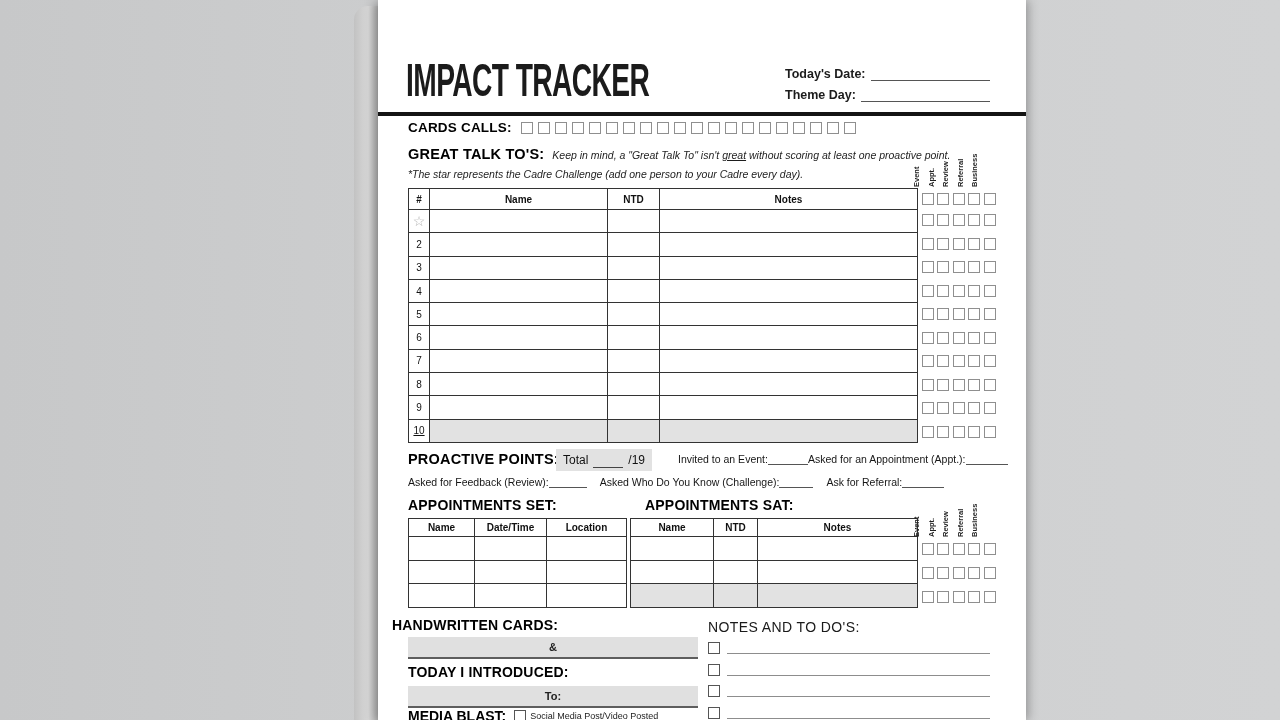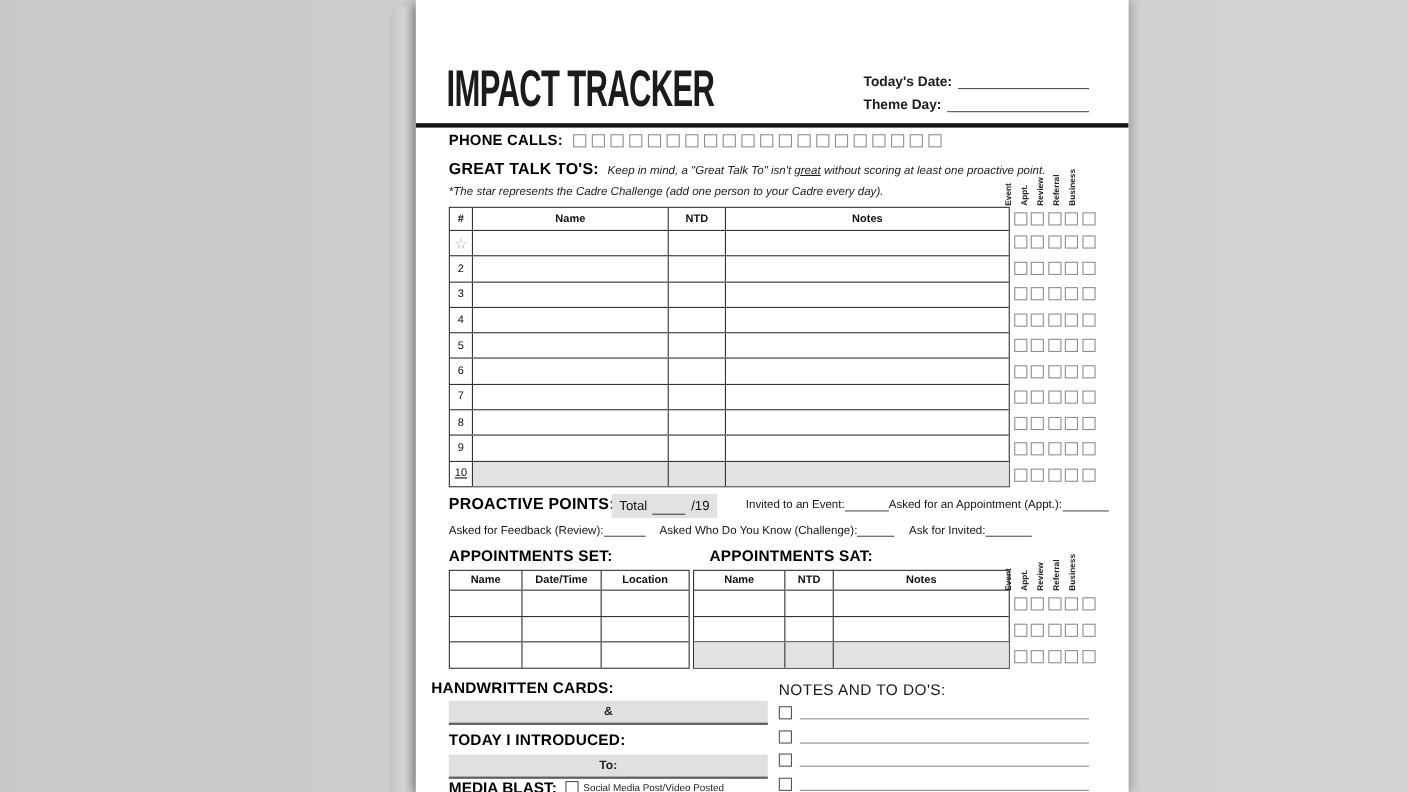--- a/index.html
+++ b/index.html
@@ -86,21 +86,21 @@
       <span class="blank"></span>
     </div>
     <div class="abs hdr-field" style="top:87px">
       <span class="lbl">Theme Day:</span>
       <span class="blank"></span>
     </div>
 
     <div class="abs" id="divider"></div>
 
     <div class="abs" id="phone-row">
-      <span class="lbl">PHONE CALLS:</span>
+      <span class="lbl">CARDS CALLS:</span>
       <span id="phone-boxes">
           <span class="cb"></span>
           <span class="cb"></span>
           <span class="cb"></span>
           <span class="cb"></span>
           <span class="cb"></span>
           <span class="cb"></span>
           <span class="cb"></span>
           <span class="cb"></span>
           <span class="cb"></span>
@@ -235,21 +235,21 @@
     <div class="abs pp-line" id="pp-line2">
         <div class="pp-item">
           <span class="lbl">Asked for Feedback (Review):</span>
           <span class="blank" style="width: 38px;"></span>
         </div>
         <div class="pp-item">
           <span class="lbl">Asked Who Do You Know (Challenge):</span>
           <span class="blank" style="width: 34px;"></span>
         </div>
         <div class="pp-item">
-          <span class="lbl">Ask for Invited:</span>
+          <span class="lbl">Ask for Referral:</span>
           <span class="blank" style="width: 42px;"></span>
         </div>
       </div>
 
     <div class="abs sec-head" style="left:30px;top:497px">APPOINTMENTS SET:</div>
     <div class="abs sec-head" style="left:267px;top:497px">APPOINTMENTS SAT:</div>
 
     <div class="tbl" id="set-table" style="left:30px;top:518px;width:219px;height:90px;">
         <div class="trow" style="height: 17px;">
           <div class="tcell head" style="width: 65px;">Name</div>

